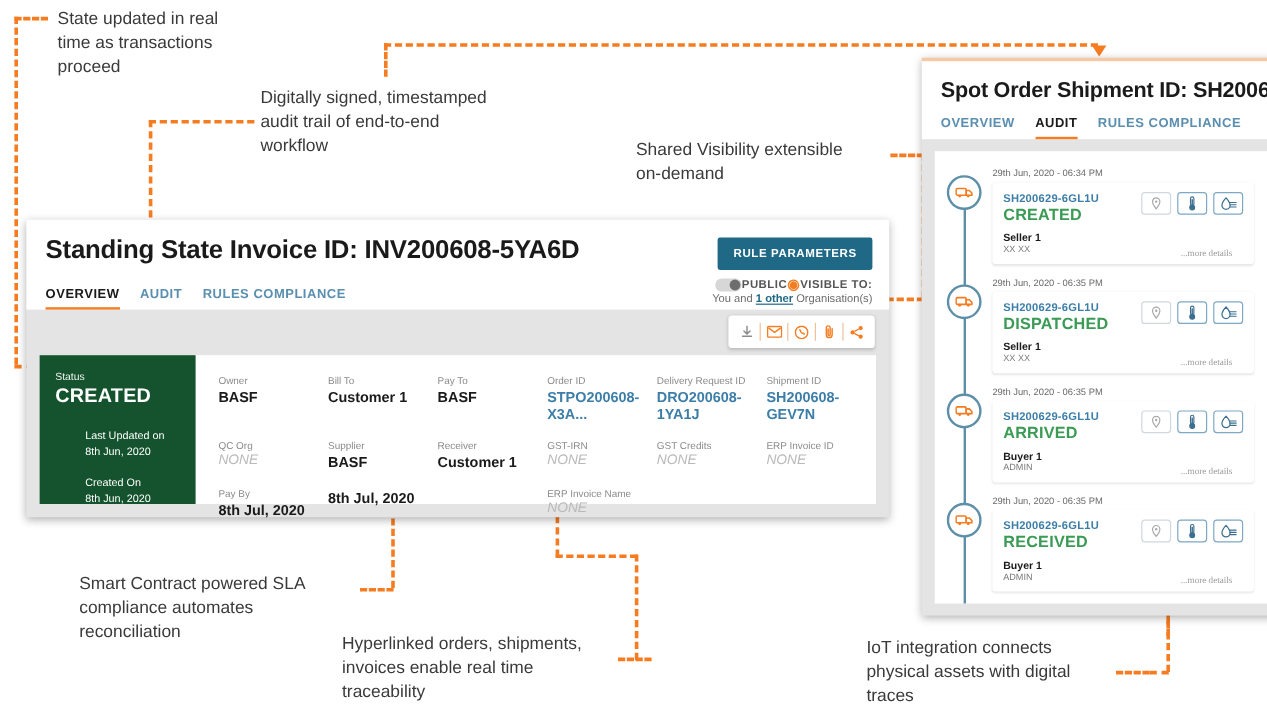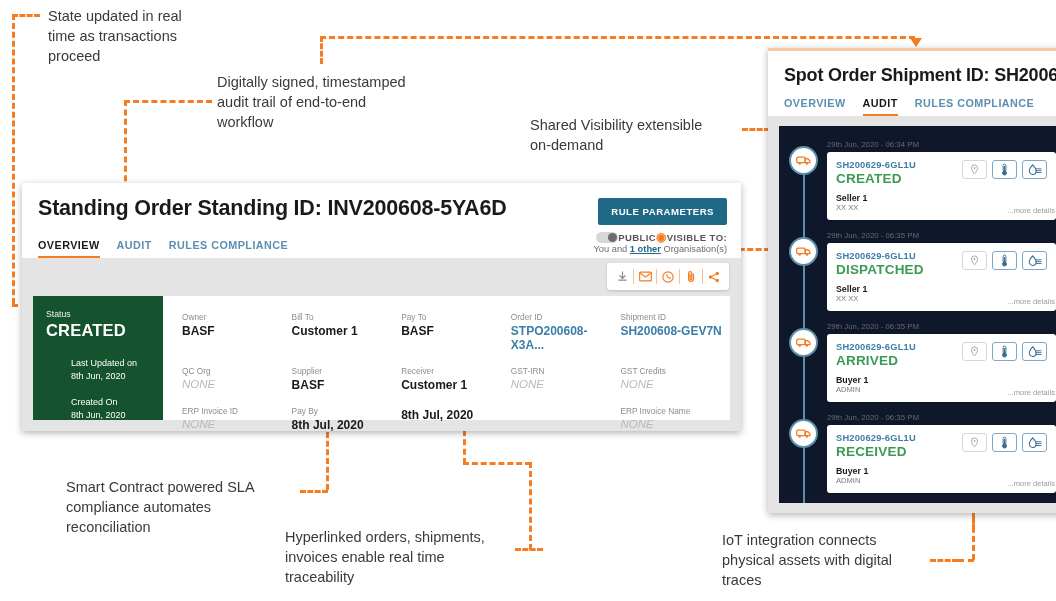--- a/index.html
+++ b/index.html
@@ -159,21 +159,21 @@
     flex: 0 0 130px;
   }
   .sp-label { font-size: 8.7px; opacity: 0.92; }
   .sp-status { font-size: 16.5px; font-weight: bold; margin: 2px 0 17px 0; letter-spacing: 0.2px; }
   .sp-block { margin-bottom: 13px; font-size: 9px; line-height: 1.45; margin-left: 25px; }
 
   #fields {
     flex: 1;
     padding: 16px 0 0 19px;
     display: grid;
-    grid-template-columns: repeat(5, 1fr);
+    grid-template-columns: repeat(6, 1fr);
     grid-auto-rows: min-content;
     row-gap: 14px;
   }
   .field { font-size: 8.6px; }
   .f-label { color: #8c8c8c; font-size: 8.3px; margin-bottom: 2px; }
   .f-value { font-size: 12px; font-weight: bold; color: #1a1a1a; }
   .f-value.none { color: #b9b9b9; font-style: italic; font-weight: normal; font-size: 11.5px; }
   .f-value.link { color: #3c7ea8; font-weight: bold; }
 
   
@@ -190,22 +190,22 @@
     height: 68px;
     padding: 14px 0 0 16px;
     position: relative;
     border-top: 3px solid #f6c9a4;
   }
   #ship-header .card-title { font-size: 18px; white-space: nowrap; }
   #ship-body {
     position: absolute;
     left: 11px; top: 78px;
     right: 11px; bottom: 10px;
-    background: #0f172a;
-    padding: 14px 1px 0 0;
+    background: #ffffff;
+    padding: 14px 12px 0 0;
     overflow: hidden;
   }
   #timeline-line {
     position: absolute;
     left: 24px; top: 30px; bottom: -10px;
     width: 2px;
     background: #5d8fa8;
   }
   .tl-item {
     position: relative;
@@ -234,24 +234,25 @@
     position: relative;
     min-height: 68px;
     box-shadow: 0 1px 2px rgba(0,0,0,0.10);
   }
   .tl-id { font-size: 9.3px; color: #3c7ea8; font-weight: bold; letter-spacing: 0.2px; }
   .tl-status { font-size: 13.5px; font-weight: bold; color: #3b9b55; margin-top: 1px; letter-spacing: 0.2px; }
   .tl-party { font-size: 8.8px; font-weight: bold; color: #1a1a1a; margin-top: 7px; }
   .tl-role { font-size: 7.6px; color: #7a7a7a; }
   .tl-more {
     position: absolute;
-    right: 1px; bottom: 5px;
+    right: 18px; bottom: 5px;
     font-size: 7.6px;
     color: #9a9a9a;
     cursor: pointer;
+    font-family: Liberation Serif, serif;
   }
   .tl-icons {
     position: absolute;
     right: 9px; top: 8px;
     display: flex;
     gap: 5px;
   }
   .tl-icon {
     width: 25px; height: 19px;
     border: 1px solid #d0d8dd;
@@ -317,21 +318,21 @@
 reconciliation</div>
   <div class="annot" style="left:285px; top:527px; width:250px;">Hyperlinked orders, shipments,
 invoices enable real time
 traceability</div>
   <div class="annot" style="left:722px; top:530px; width:205px;">IoT integration connects
 physical assets with digital
 traces</div>
 
   <div id="invoice-card">
     <div id="invoice-header">
-      <div class="card-title">Standing Order Standing ID: INV200608-5YA6D</div>
+      <div class="card-title">Standing State Invoice ID: INV200608-5YA6D</div>
 
       <button id="rule-params-btn">RULE PARAMETERS</button>
 
       <div id="visibility-row">
         <div class="toggle"></div>
         <span>PUBLIC</span>
         <span style="color:#F57C20;font-size:12px;">◉</span>
         <span>VISIBLE TO:</span>
       </div>
       <div id="visible-sub">
@@ -408,20 +409,24 @@
           </div>
           <div class="field">
             <div class="f-label">Pay To</div>
             <div class="f-value">BASF</div>
           </div>
           <div class="field">
             <div class="f-label">Order ID</div>
             <div class="f-value link">STPO200608-X3A...</div>
           </div>
           <div class="field">
+            <div class="f-label">Delivery Request ID</div>
+            <div class="f-value link">DRO200608-1YA1J</div>
+          </div>
+          <div class="field">
             <div class="f-label">Shipment ID</div>
             <div class="f-value link">SH200608-GEV7N</div>
           </div>
           <div class="field">
             <div class="f-label">QC Org</div>
             <div class="f-value none">NONE</div>
           </div>
           <div class="field">
             <div class="f-label">Supplier</div>
             <div class="f-value">BASF</div>

